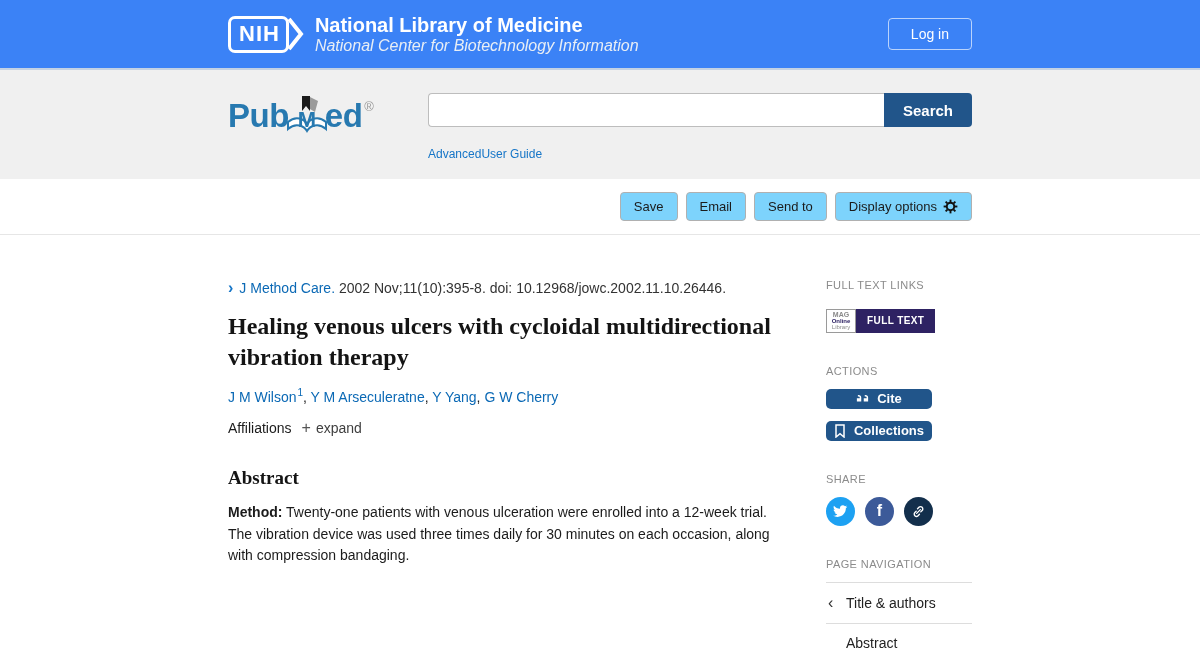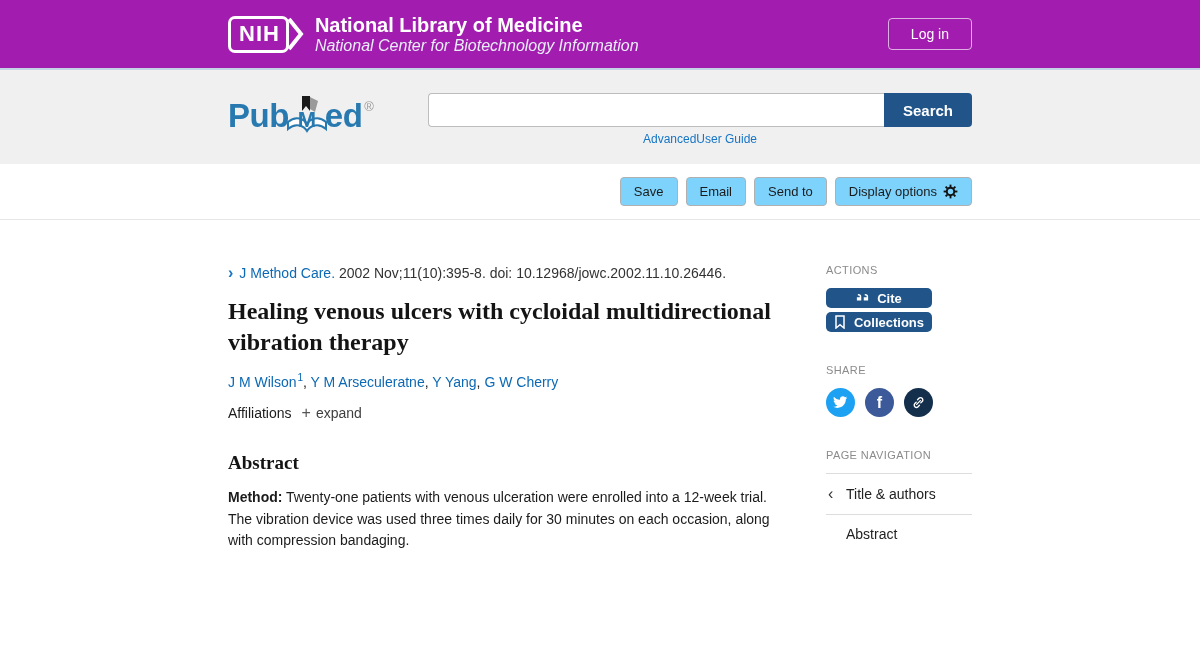--- a/index.html
+++ b/index.html
@@ -1,21 +1,21 @@
 <!DOCTYPE html>
 <html><head>
 <meta charset="utf-8">
 <style>
   * { margin:0; padding:0; box-sizing:border-box; }
   html,body { width:1200px; height:655px; overflow:hidden; background:#fff;
     font-family:"Liberation Sans", sans-serif; color:#1b1b1b; }
   .container { width:744px; margin:0 auto; }
 
   
-  .nih-header { background:#a21caf; height:70px; border-bottom:2px solid #c3d2e4; }
+  .nih-header { background:#3b82f6; height:70px; border-bottom:2px solid #c3d2e4; }
   .nih-header .container { display:flex; align-items:center; justify-content:space-between; height:100%; }
   .nih-lockup { display:flex; align-items:center; gap:10px; color:#fff; }
   .nih-box { display:flex; align-items:center; }
   .nih-rect { border:3px solid #fff; border-radius:7px; font-size:22px; font-weight:bold;
     letter-spacing:1px; padding:2px 6px 3px 8px; color:#fff; }
   .nih-chev { margin-left:-2px; }
   .nih-titles .t1 { font-size:20px; font-weight:bold; line-height:1.15; }
   .nih-titles .t2 { font-size:16px; font-style:italic; color:#e8eef5; }
   .login-btn { background:transparent; color:#fff; font-size:14px; padding:7px 22px;
     border:1px solid rgba(255,255,255,.65); border-radius:4px; cursor:pointer;
@@ -28,21 +28,21 @@
   .pm-text { color:#2779b0; font-size:33px; font-weight:bold; letter-spacing:-0.5px; line-height:1; }
   .pm-book { margin:0 -3px; position:relative; top:-3px; }
   .pm-reg { color:#9a9a9a; font-size:13px; margin-left:2px; }
   .search-col { flex:1; }
   .search-row { display:flex; }
   .search-input { flex:1; height:34px; border:1px solid #bdbdbd; border-right:none;
     border-radius:4px 0 0 4px; padding:0 10px; font-size:14px; background:#fff; }
   .search-btn { width:88px; height:34px; background:#21558a; color:#fff; border:none;
     border-radius:0 4px 4px 0; font-size:15px; font-weight:bold; cursor:pointer;
     font-family:"Liberation Sans", sans-serif; }
-  .search-links { display:flex; justify-content:center; margin-top:5px; }
+  .search-links { display:flex; justify-content:flex-start; margin-top:20px; }
   .search-links a { font-size:12px; color:#1575c7; text-decoration:none; cursor:pointer; }
 
   
   .toolbar-band { background:#fff; border-bottom:1px solid #e6e6e6; padding:13px 0; }
   .toolbar-band .container { display:flex; justify-content:flex-end; gap:8px; }
   .tb-btn { background:#7dd3fc; border:1px solid #b0b0b0; border-radius:4px; padding:6px 13px;
     font-size:13px; color:#1b1b1b; cursor:pointer; display:flex; align-items:center; gap:6px;
     font-family:"Liberation Sans", sans-serif; }
 
   
@@ -77,21 +77,21 @@
   .mag-badge { display:inline-flex; height:24px; cursor:pointer; }
   .mag-left { background:#fff; border:1px solid #9a9a9a; width:30px; display:flex; flex-direction:column;
     align-items:center; justify-content:center; line-height:1; }
   .mag-left .m1 { font-size:7px; color:#8a8a8a; font-weight:bold; }
   .mag-left .m2 { font-size:6px; color:#2e2263; font-weight:bold; }
   .mag-left .m3 { font-size:6px; color:#8a8a8a; }
   .mag-right { background:#2e2263; color:#fff; font-size:10px; font-weight:bold; letter-spacing:.4px;
     display:flex; align-items:center; padding:0 11px; }
   .sb-btn { width:106px; height:20px; background:#21558a; border:none; border-radius:5px;
     color:#fff; font-size:13px; font-weight:bold; display:flex; align-items:center;
-    justify-content:center; gap:8px; cursor:pointer; margin-bottom:4px;
+    justify-content:center; gap:8px; cursor:pointer; margin-bottom:12px;
     font-family:"Liberation Sans", sans-serif; }
   .share-row { display:flex; gap:10px; }
   .share-circle { width:29px; height:29px; border-radius:50%; display:flex; align-items:center;
     justify-content:center; cursor:pointer; color:#fff; }
   .sc-twitter { background:#1da1f2; }
   .sc-facebook { background:#3c5a99; font-size:16px; font-weight:bold; }
   .sc-link { background:#132f4c; }
   .nav-list { border-top:1px solid #ddd; }
   .nav-item { display:flex; align-items:center; gap:9px; font-size:14px; color:#222;
     padding:11px 0 11px 2px; border-bottom:1px solid #ddd; cursor:pointer; }
@@ -204,20 +204,31 @@
 
 
       <h2 class="abstract-h">Abstract</h2>
 
       <p class="abs-p"><b>Method:</b><span> Twenty-one patients with venous ulceration were enrolled into a 12-week trial. The vibration device was used three times daily for 30 minutes on each occasion, along with compression bandaging.</span></p>
 
     </div>
 
     <aside class="right-col">
 
+      <div class="sb-section">
+        <div class="sb-label">FULL TEXT LINKS</div>
+        <div class="mag-badge">
+          <span class="mag-left">
+            <span class="m1">MAG</span>
+            <span class="m2">Online</span>
+            <span class="m3">Library</span>
+          </span>
+          <span class="mag-right">FULL TEXT</span>
+        </div>
+      </div>
 
       <div class="sb-section">
         <div class="sb-label">ACTIONS</div>
         <button class="sb-btn">
           <svg width="13" height="10" viewBox="0 0 20 16">
             <path fill="#fff" d="M8 0v6a4.5 4.5 0 01-4.5 4.5H2.6v-2.3h.9A2.2 2.2 0 005.7 6v-.9H1V0h7zm11 0v6a4.5 4.5 0 01-4.5 4.5h-.9v-2.3h.9A2.2 2.2 0 0016.7 6v-.9H12V0h7z" transform="scale(1,-1) translate(0,-12)"></path>
           </svg>
           <span>Cite</span>
         </button>
         <button class="sb-btn">

